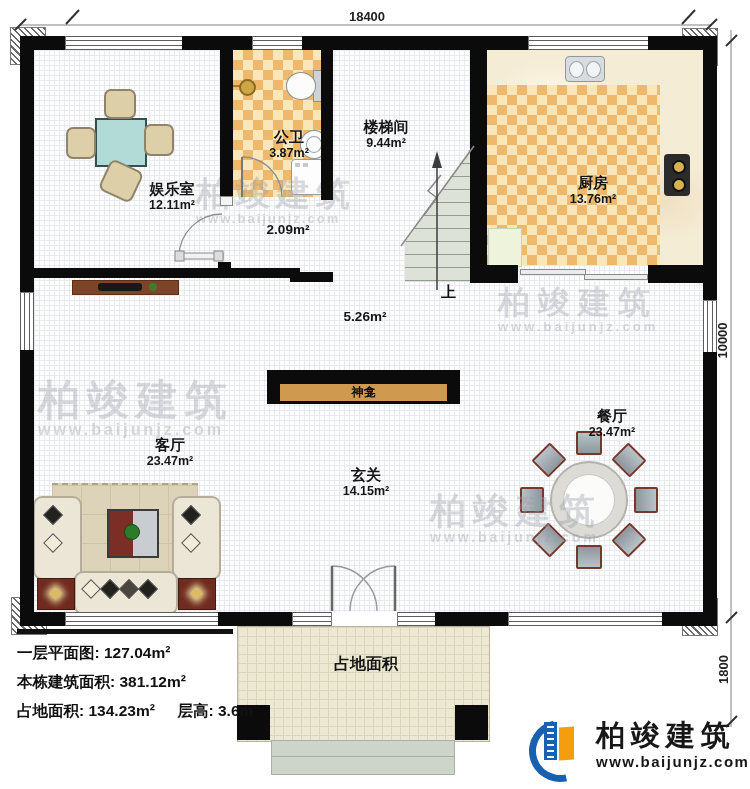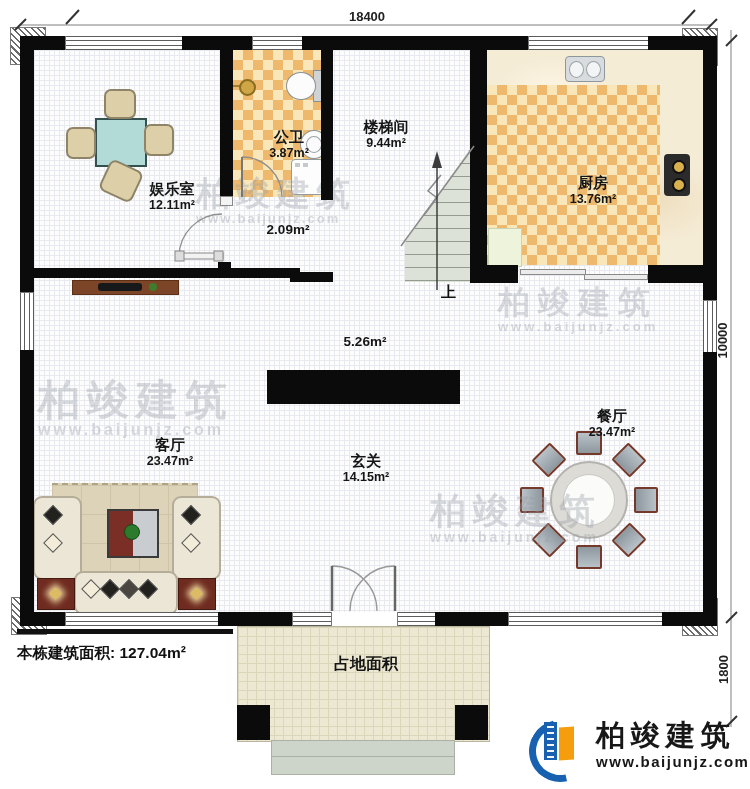--- a/index.html
+++ b/index.html
@@ -223,20 +223,23 @@
   <div class="wall" style="left:290px;top:272px;width:43px;height:10px;"></div>
   <div class="wall" style="left:34px;top:268px;width:266px;height:10px;"></div>
   <div class="wall" style="left:218px;top:262px;width:13px;height:16px;"></div>
   <div class="wall" style="left:470px;top:36px;width:17px;height:247px;"></div>
   <div class="wall" style="left:470px;top:265px;width:48px;height:18px;"></div>
   <div class="wall" style="left:648px;top:265px;width:55px;height:18px;"></div>
   <div class="slide" style="left:520px;top:269px;width:64px;"></div>
   <div class="slide" style="left:584px;top:274px;width:62px;"></div>
 
   <div class="shrine-bk"></div>
+  <div class="shrine-sh">
+    <span>神龛</span>
+  </div>
 
   <svg class="overlay" width="750" height="789" viewBox="0 0 750 789">
 
     <line x1="20" y1="25" x2="712" y2="25" stroke="#aaaaaa" stroke-width="1.5"></line>
     <line x1="15" y1="30" x2="26" y2="19" stroke="#333" stroke-width="2"></line>
     <line x1="706" y1="30" x2="717" y2="19" stroke="#333" stroke-width="2"></line>
     <line x1="731" y1="30" x2="731" y2="727" stroke="#aaaaaa" stroke-width="1.5"></line>
     <line x1="726" y1="46" x2="737" y2="35" stroke="#333" stroke-width="2"></line>
     <line x1="726" y1="623" x2="737" y2="612" stroke="#333" stroke-width="2"></line>
     <line x1="726" y1="727" x2="737" y2="716" stroke="#333" stroke-width="2"></line>
@@ -280,46 +283,57 @@
     <span class="ar" style="font-size:13.5px;">2.09m²</span>
   </div>
   <div class="rlabel" style="left:386px;top:134px;">
     <span class="nm">楼梯间</span>
     <span class="ar">9.44m²</span>
   </div>
   <div class="rlabel" style="left:593px;top:190px;">
     <span class="nm">厨房</span>
     <span class="ar">13.76m²</span>
   </div>
-  <div class="rlabel" style="left:365px;top:342px;text-align:right;">
+  <div class="rlabel" style="left:365px;top:317px;text-align:right;">
     <span class="ar" style="font-size:13.5px;">5.26m²</span>
   </div>
   <div class="rlabel" style="left:170px;top:452px;">
     <span class="nm">客厅</span>
     <span class="ar">23.47m²</span>
   </div>
-  <div class="rlabel" style="left:366px;top:468px;">
+  <div class="rlabel" style="left:366px;top:482px;">
     <span class="nm">玄关</span>
     <span class="ar">14.15m²</span>
   </div>
   <div class="rlabel" style="left:612px;top:423px;">
     <span class="nm">餐厅</span>
     <span class="ar">23.47m²</span>
   </div>
   <div class="rlabel" style="left:366px;top:664px;">
     <span class="nm" style="font-size:16px;">占地面积</span>
   </div>
   <div class="up-label">上</div>
 
   <div class="tb">
     <div class="tb-bar"></div>
     <div class="tb-stats">
       <div class="tb-line">
+        <span>一层平面图:</span>
+        <span>127.04m²</span>
+      </div>
+      <div class="tb-line">
         <span>本栋建筑面积:</span>
-        <span>127.04m²</span>
+        <span>381.12m²</span>
+      </div>
+      <div class="tb-line">
+        <span>占地面积:</span>
+        <span>134.23m²</span>
+        <span class="gap"></span>
+        <span>层高:</span>
+        <span>3.6m</span>
       </div>
     </div>
   </div>
 
   <div class="logo">
     <div class="logo-icon">
       <span class="swoosh"></span>
       <span class="bld-blue"></span>
       <span class="bld-orange"></span>
     </div>

